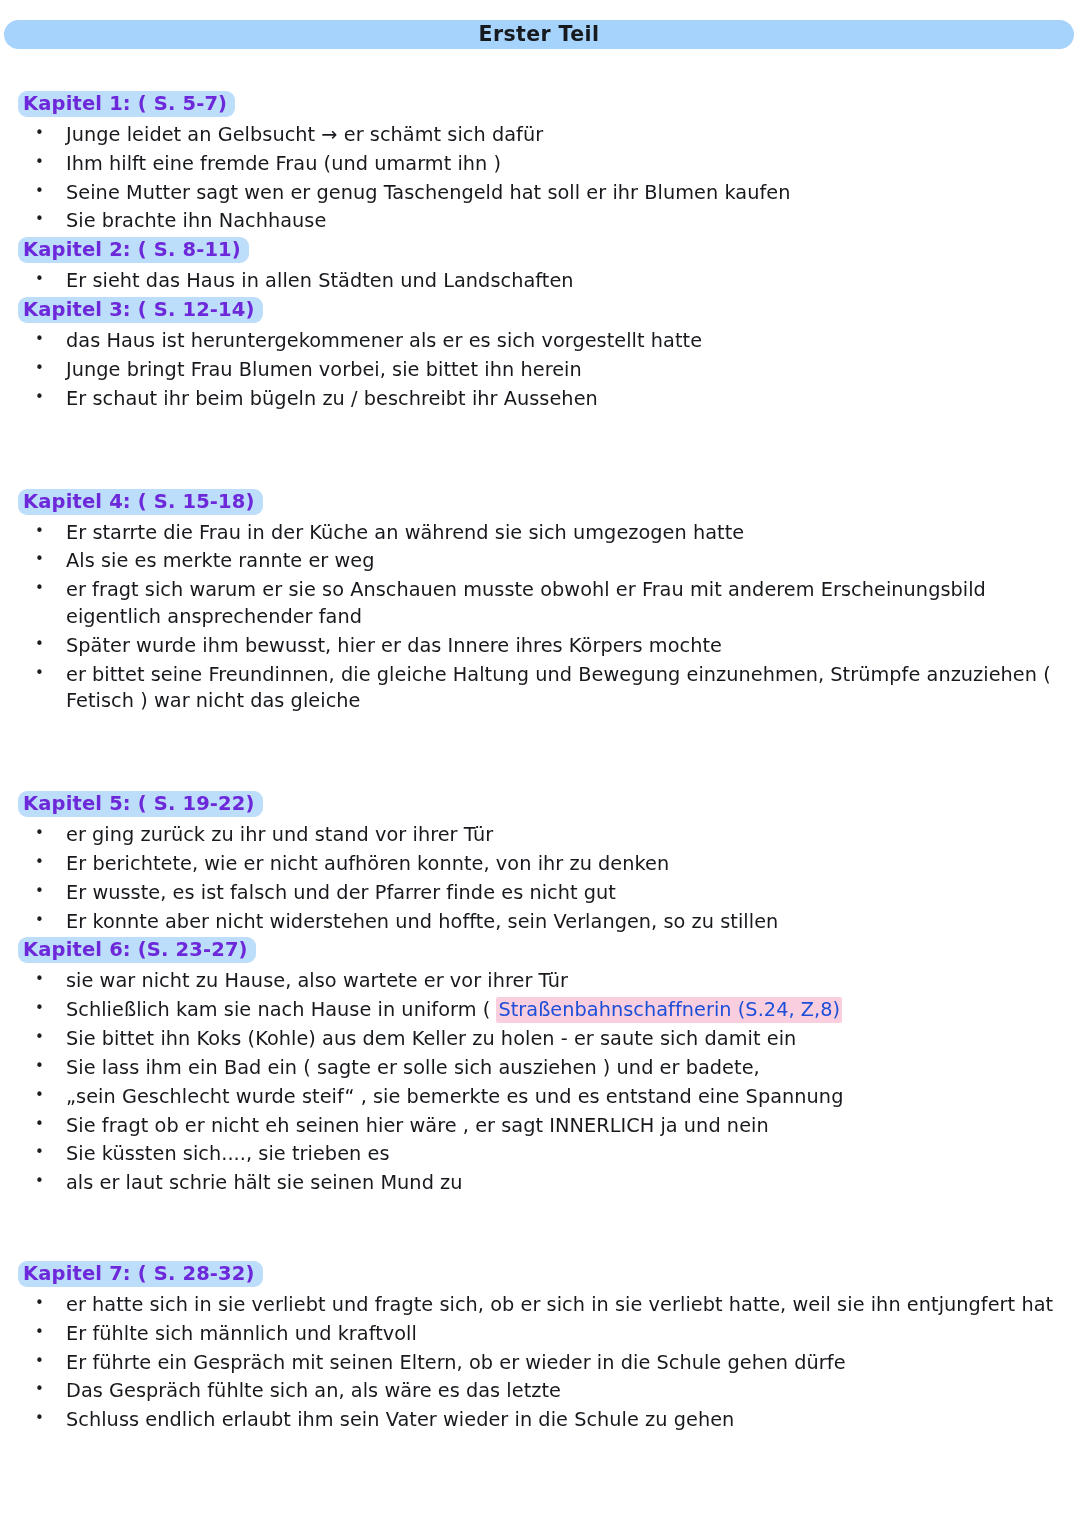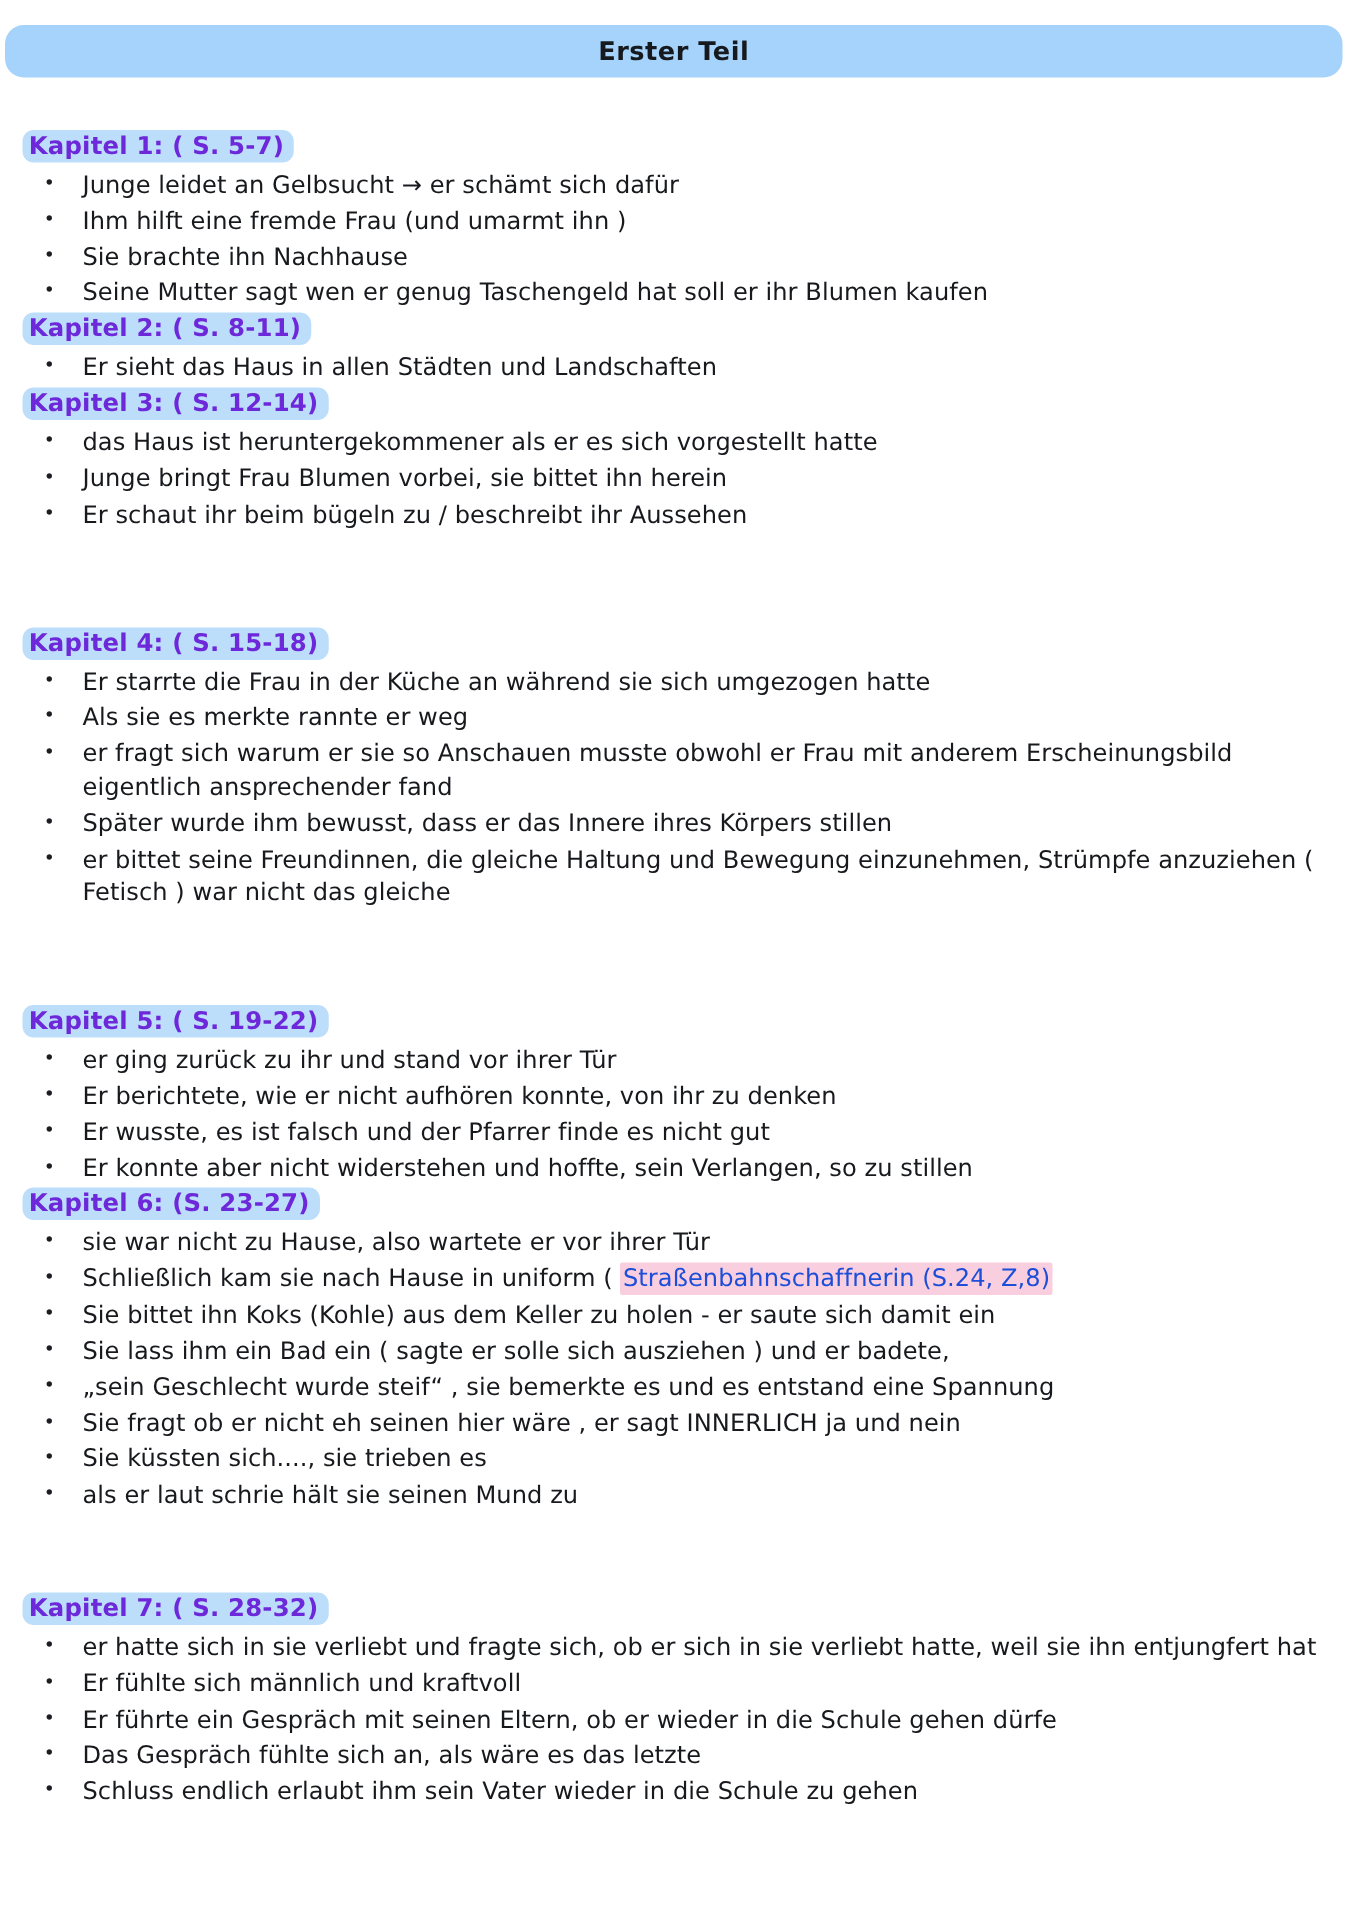--- a/index.html
+++ b/index.html
@@ -21,21 +21,21 @@
     width: 1080px;
     min-height: 1527px;
     box-sizing: border-box;
     padding: 0;
     overflow: hidden;
   }
 
   
   .banner {
     margin: 20px 6px 0 4px;
-    height: 42px;
+    height: 29px;
     background: #a6d3fb;
     border-radius: 15px;
     display: flex;
     align-items: center;
     justify-content: center;
   }
   .banner-title {
     font-size: 20.5px;
     font-weight: 600;
     letter-spacing: 0.4px;
@@ -109,36 +109,36 @@
 <div class="page">
 
   <div class="banner">
     <div class="banner-title">Erster Teil</div>
   </div>
 
   <div class="chapters">
       <section class="chapter"><div class="chapter-heading">Kapitel 1: ( S. 5-7)</div><ul class="bullets">
           <li>Junge leidet an Gelbsucht →  er schämt sich dafür</li>
           <li>Ihm hilft eine fremde Frau (und umarmt ihn )</li>
+          <li>Seine Mutter sagt wen er genug Taschengeld hat soll er ihr Blumen kaufen</li>
           <li>Sie brachte ihn Nachhause</li>
-          <li>Seine Mutter sagt wen er genug Taschengeld hat soll er ihr Blumen kaufen</li>
         </ul></section>
       <section class="chapter"><div class="chapter-heading">Kapitel 2: ( S. 8-11)</div><ul class="bullets">
           <li>Er sieht das Haus in allen Städten und Landschaften</li>
         </ul></section>
       <section class="chapter"><div class="chapter-heading">Kapitel 3: ( S. 12-14)</div><ul class="bullets">
           <li>das Haus ist heruntergekommener als er es sich vorgestellt hatte</li>
           <li>Junge bringt Frau Blumen vorbei, sie bittet ihn herein</li>
           <li>Er schaut ihr beim bügeln zu / beschreibt ihr Aussehen</li>
         </ul></section>
       <section class="chapter gap-large"><div class="chapter-heading">Kapitel 4: ( S. 15-18)</div><ul class="bullets">
           <li>Er starrte die Frau in der Küche an während sie sich umgezogen hatte</li>
           <li>Als sie es merkte rannte er weg</li>
           <li>er fragt sich warum er sie so Anschauen musste  obwohl er Frau mit anderem Erscheinungsbild eigentlich ansprechender fand</li>
-          <li>Später wurde ihm bewusst, dass er das Innere ihres Körpers stillen</li>
+          <li>Später wurde ihm bewusst, hier er das Innere ihres Körpers mochte</li>
           <li>er bittet seine Freundinnen, die gleiche Haltung und Bewegung einzunehmen, Strümpfe anzuziehen ( Fetisch ) war nicht das gleiche</li>
         </ul></section>
       <section class="chapter gap-large"><div class="chapter-heading">Kapitel 5: ( S. 19-22)</div><ul class="bullets">
           <li>er ging zurück zu ihr und stand vor ihrer Tür</li>
           <li>Er berichtete, wie er nicht aufhören konnte, von ihr zu denken</li>
           <li>Er wusste, es ist falsch und der Pfarrer finde es nicht gut</li>
           <li>Er konnte aber nicht widerstehen und hoffte, sein Verlangen, so zu stillen</li>
         </ul></section>
       <section class="chapter"><div class="chapter-heading">Kapitel 6: (S. 23-27)</div><ul class="bullets">
           <li>sie war nicht zu Hause, also wartete er vor ihrer Tür</li>

